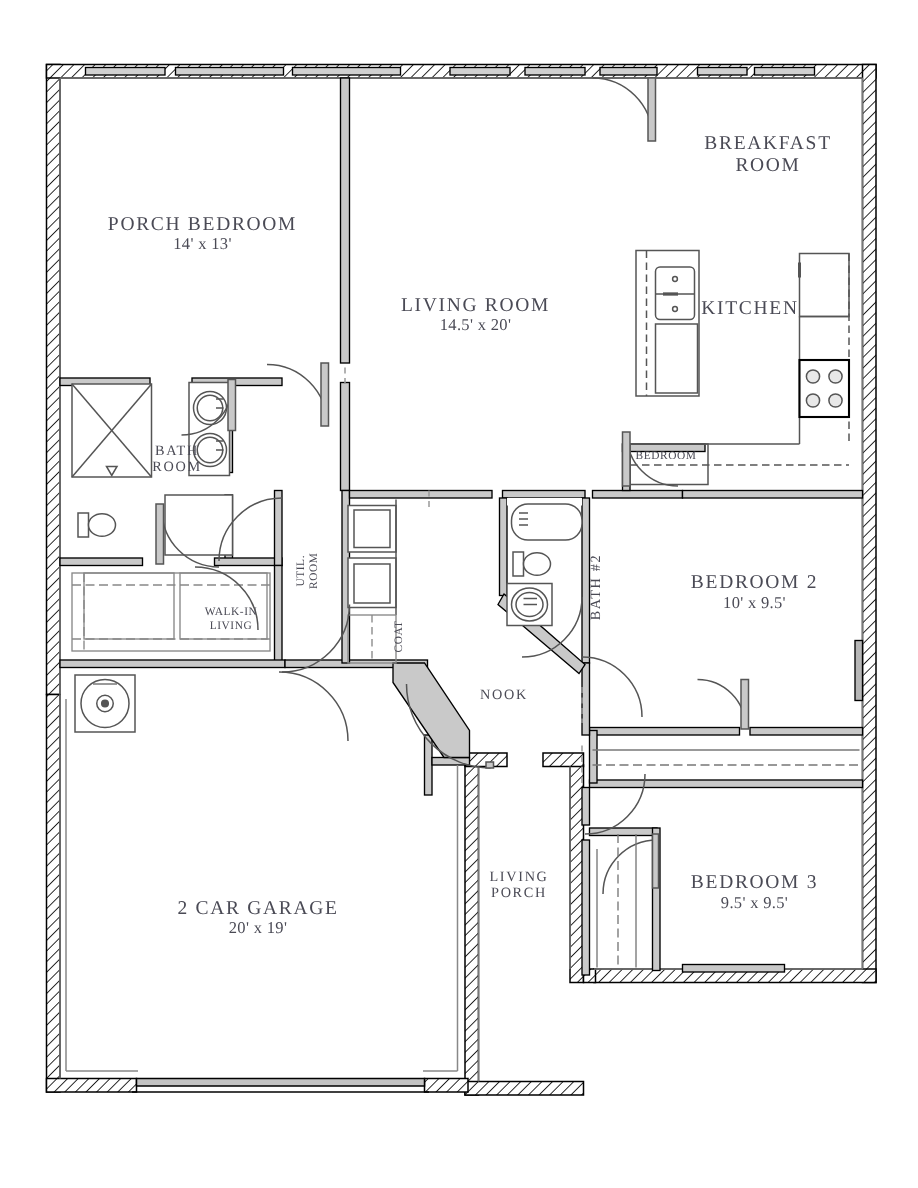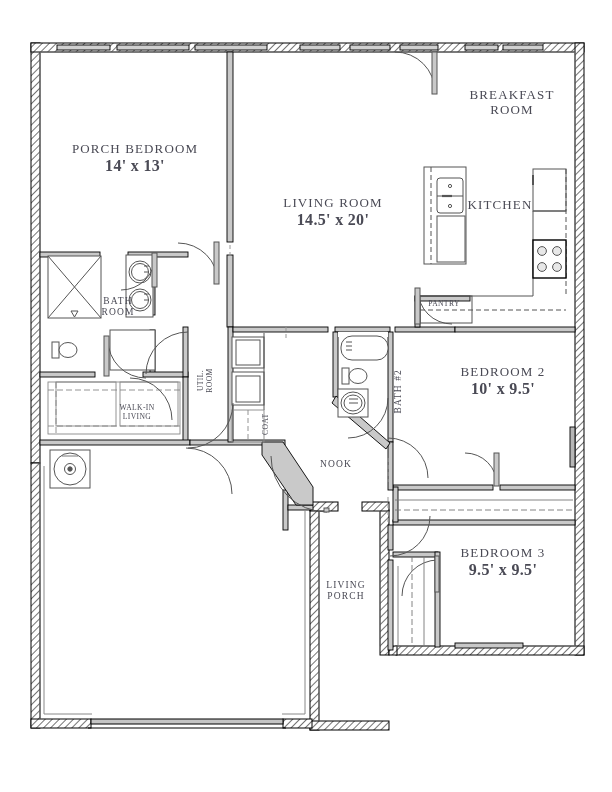--- a/index.html
+++ b/index.html
@@ -3,21 +3,21 @@
 <meta charset="utf-8">
 <style>
   html,body{margin:0;padding:0;background:#ffffff;}
   body{width:612px;height:792px;overflow:hidden;
        font-family:"Liberation Serif", serif;color:#3a3a42;}
   #plan{position:relative;width:612px;height:792px;}
   svg{display:block;}
   .lbl{position:absolute;text-align:center;white-space:nowrap;
        color:#4a4a55;letter-spacing:.07em;line-height:1.12;}
   .lbl .nm{display:block;font-size:13px;}
-  .lbl .dm{display:block;font-size:16px;letter-spacing:.02em;font-weight:bold;}
+  .lbl .dm{display:block;font-size:11px;letter-spacing:.02em;}
   .sm .nm{font-size:9.5px;}
   .xs .nm{font-size:7.6px;letter-spacing:.05em;}
   .rot{transform:rotate(-90deg);transform-origin:center center;}
 </style>
 </head>
 <body>
 
 <div id="plan">
 
 <svg width="612" height="792" viewBox="0 0 612 792">
@@ -361,74 +361,78 @@
   </g>
 
   </g>
 </svg>
 
 <div class="lbl" style="left:135px;top:142px;transform:translateX(-50%)">
   <span class="nm">PORCH BEDROOM</span>
   <span class="dm">14' x 13'</span>
 </div>
 
-<div class="lbl" style="left:333px;top:196px;transform:translateX(-50%)">
+<div class="lbl" style="left:317px;top:196px;transform:translateX(-50%)">
   <span class="nm">LIVING ROOM</span>
   <span class="dm">14.5' x 20'</span>
 </div>
 
 <div class="lbl" style="left:512px;top:88px;transform:translateX(-50%)">
   <span class="nm">BREAKFAST</span>
   <span class="nm">ROOM</span>
 </div>
 
 <div class="lbl" style="left:500px;top:198px;transform:translateX(-50%)">
   <span class="nm">KITCHEN</span>
 </div>
 
 <div class="lbl xs" style="left:444px;top:300px;transform:translateX(-50%)">
-  <span class="nm">PANTRY</span>
+  <span class="nm">BEDROOM</span>
 </div>
 
 <div class="lbl sm" style="left:118px;top:296px;transform:translateX(-50%)">
   <span class="nm">BATH</span>
   <span class="nm">ROOM</span>
 </div>
 
-<div class="lbl xs" style="left:137px;top:404px;transform:translateX(-50%)">
+<div class="lbl xs" style="left:154px;top:404px;transform:translateX(-50%)">
   <span class="nm">WALK-IN</span>
   <span class="nm">LIVING</span>
 </div>
 
 <div class="lbl xs rot" style="left:205px;top:372px;transform:translate(-50%,0) rotate(-90deg)">
   <span class="nm">UTIL.</span>
   <span class="nm">ROOM</span>
 </div>
 
 <div class="lbl xs rot" style="left:266px;top:420px;transform:translate(-50%,0) rotate(-90deg)">
   <span class="nm">COAT</span>
 </div>
 
 <div class="lbl sm rot" style="left:398px;top:386px;transform:translate(-50%,0) rotate(-90deg)">
   <span class="nm">BATH #2</span>
 </div>
 
-<div class="lbl" style="left:503px;top:365px;transform:translateX(-50%)">
+<div class="lbl" style="left:503px;top:381px;transform:translateX(-50%)">
   <span class="nm">BEDROOM 2</span>
   <span class="dm">10' x 9.5'</span>
 </div>
 
-<div class="lbl" style="left:503px;top:546px;transform:translateX(-50%)">
+<div class="lbl" style="left:503px;top:581px;transform:translateX(-50%)">
   <span class="nm">BEDROOM 3</span>
   <span class="dm">9.5' x 9.5'</span>
 </div>
 
 <div class="lbl sm" style="left:336px;top:459px;transform:translateX(-50%)">
   <span class="nm">NOOK</span>
 </div>
 
 <div class="lbl sm" style="left:346px;top:580px;transform:translateX(-50%)">
   <span class="nm">LIVING</span>
   <span class="nm">PORCH</span>
 </div>
 
+<div class="lbl" style="left:172px;top:598px;transform:translateX(-50%)">
+  <span class="nm">2 CAR GARAGE</span>
+  <span class="dm">20' x 19'</span>
+</div>
 
 </div>
 
 </body></html>

